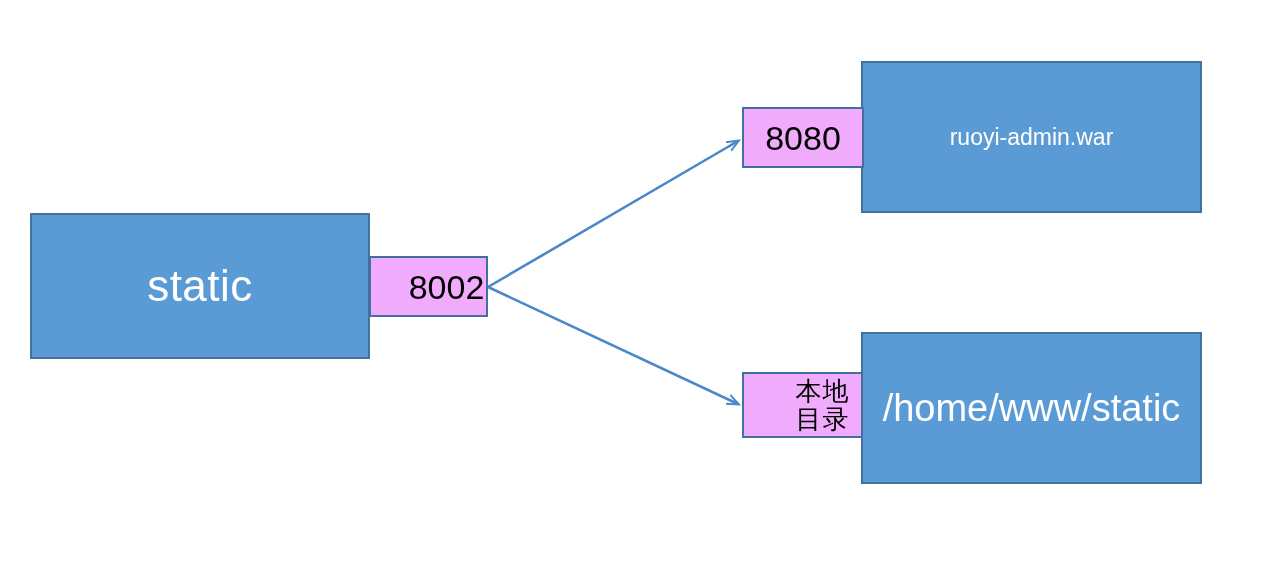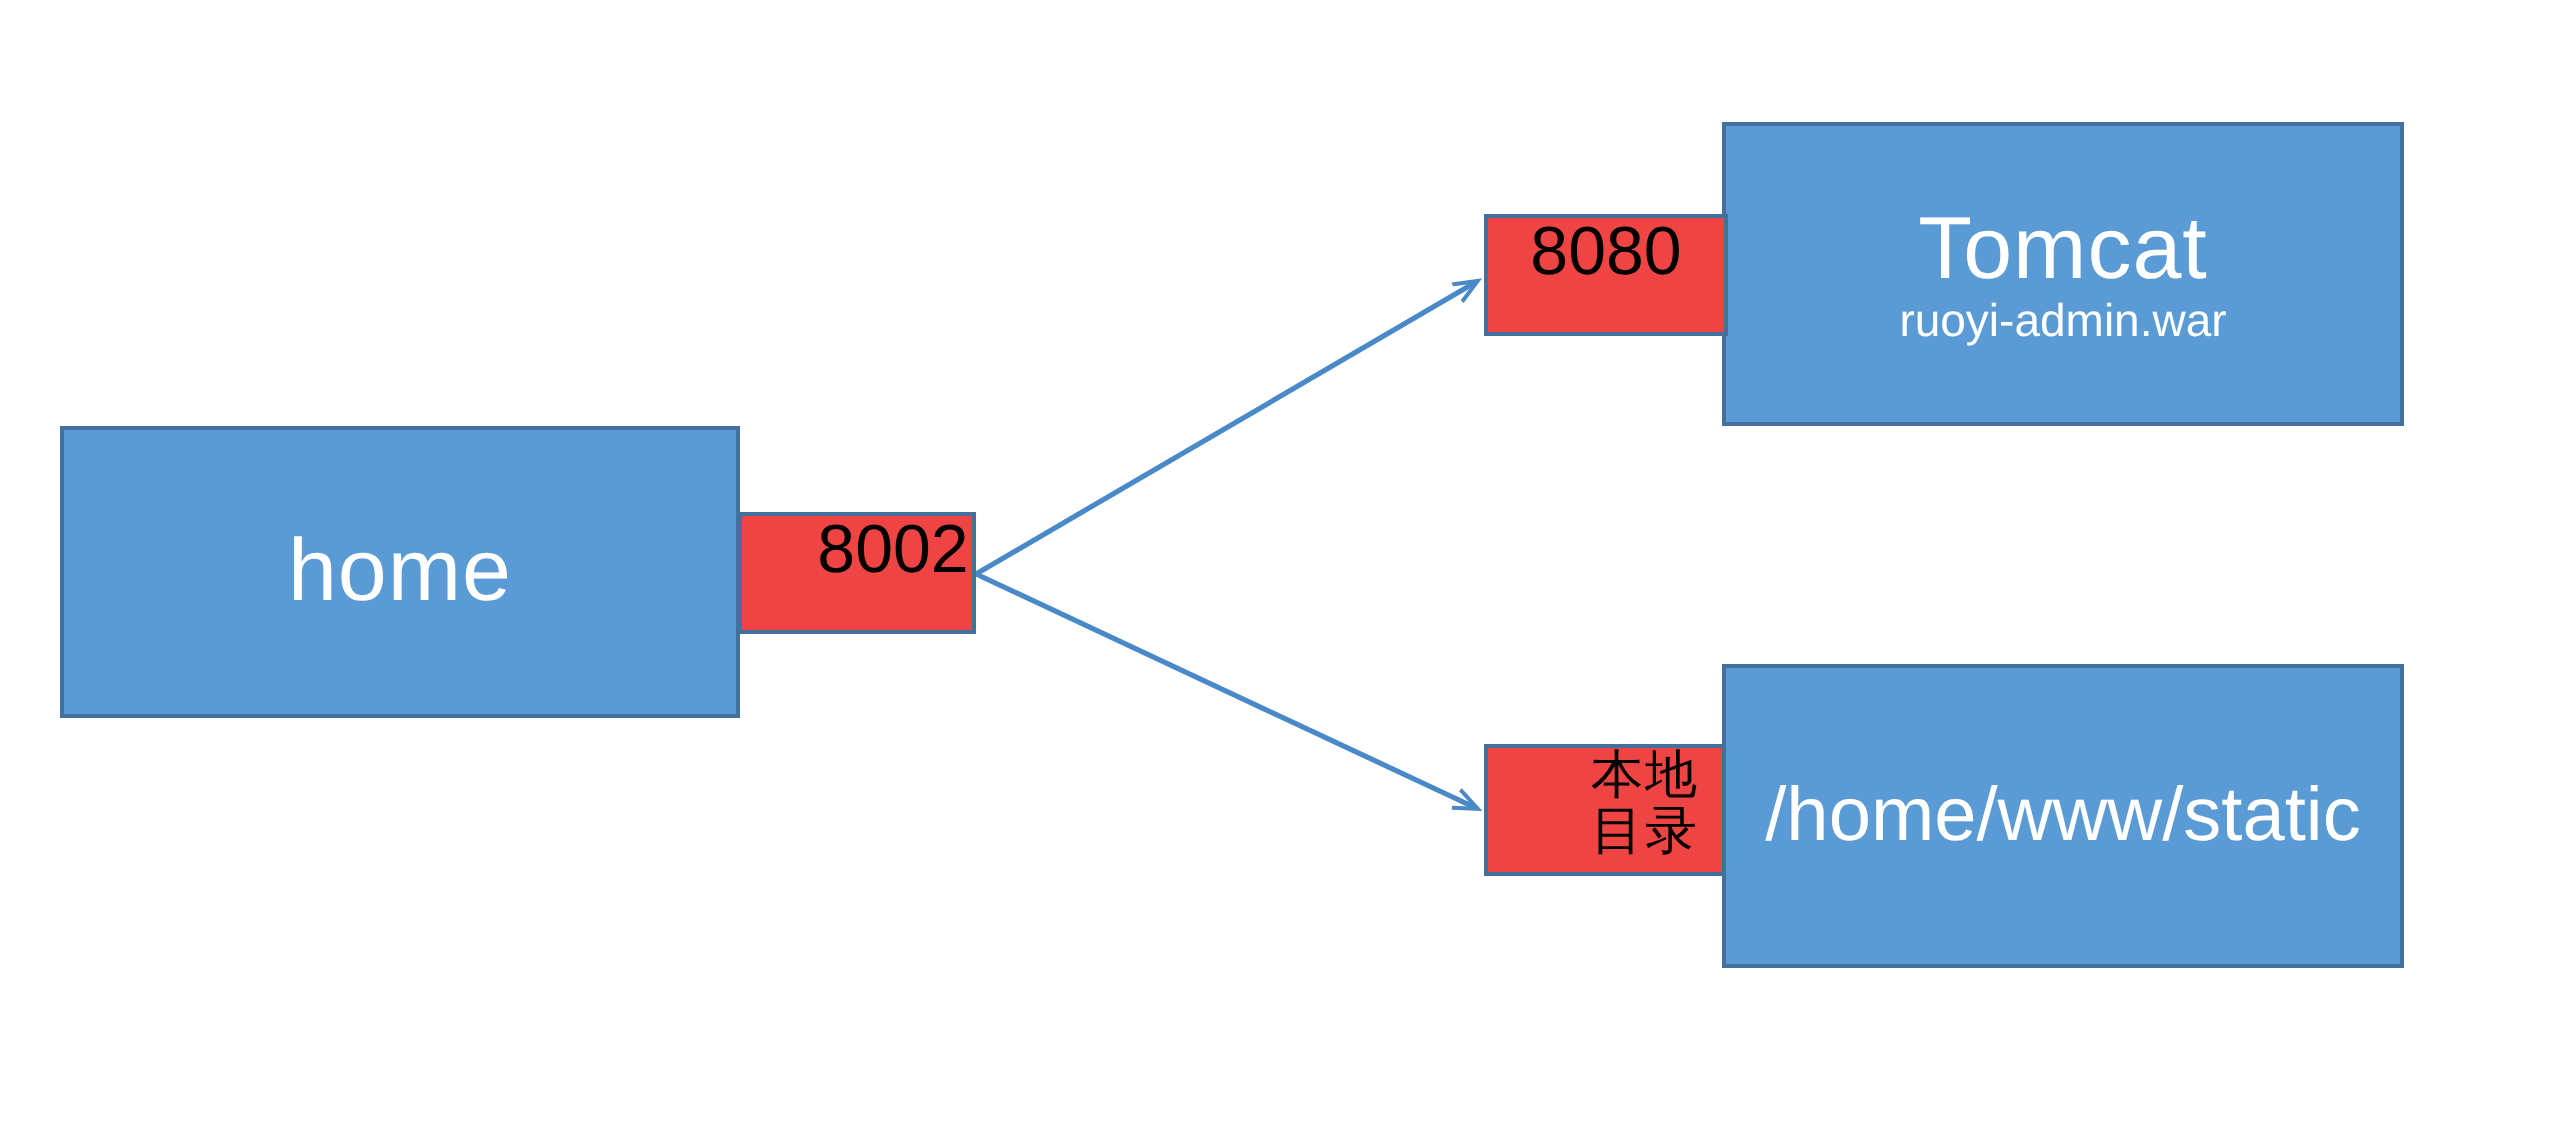--- a/index.html
+++ b/index.html
@@ -80,26 +80,26 @@
     left: 861px;
     top: 332px;
     width: 341px;
     height: 152px;
   }
 
   
   .port {
     position: absolute;
     box-sizing: border-box;
-    background: #ef4444;
+    background: #f0abfc;
     border: 2px solid #41719C;
     display: flex;
     flex-direction: column;
     align-items: center;
-    justify-content: flex-start;
+    justify-content: center;
     color: #000000;
     z-index: 3;
   }
   .port .num {
     font-size: 34px;
     line-height: 1.0;
     font-weight: 400;
     white-space: nowrap;
   }
   .port .cjk-line {
@@ -144,38 +144,37 @@
         <path d="M0,6 L12,6" fill="none" stroke="#4A89C8" stroke-width="2"></path>
       </marker>
     </defs>
 
     <line x1="488" y1="287" x2="738" y2="141" stroke="#4A89C8" stroke-width="2.6" marker-end="url(#ah)"></line>
 
     <line x1="488" y1="287" x2="738" y2="404" stroke="#4A89C8" stroke-width="2.6" marker-end="url(#ah)"></line>
   </svg>
 
   <div id="node-nginx" class="node">
-    <span class="title-lg">home</span>
+    <span class="title-lg">static</span>
   </div>
 
   <div id="port-8002" class="port">
     <span class="num">8002</span>
   </div>
 
   <div id="port-8080" class="port">
     <span class="num">8080</span>
   </div>
 
   <div id="port-localdir" class="port">
     <span class="cjk-line">本地</span>
     <span class="cjk-line">目录</span>
   </div>
 
   <div id="node-tomcat" class="node">
-    <span class="title-lg">Tomcat</span>
     <span class="sub">ruoyi-admin.war</span>
   </div>
 
   <div id="node-static" class="node">
     <span class="sub-lg">/home/www/static</span>
   </div>
 
 </div>
 
 </body></html>

